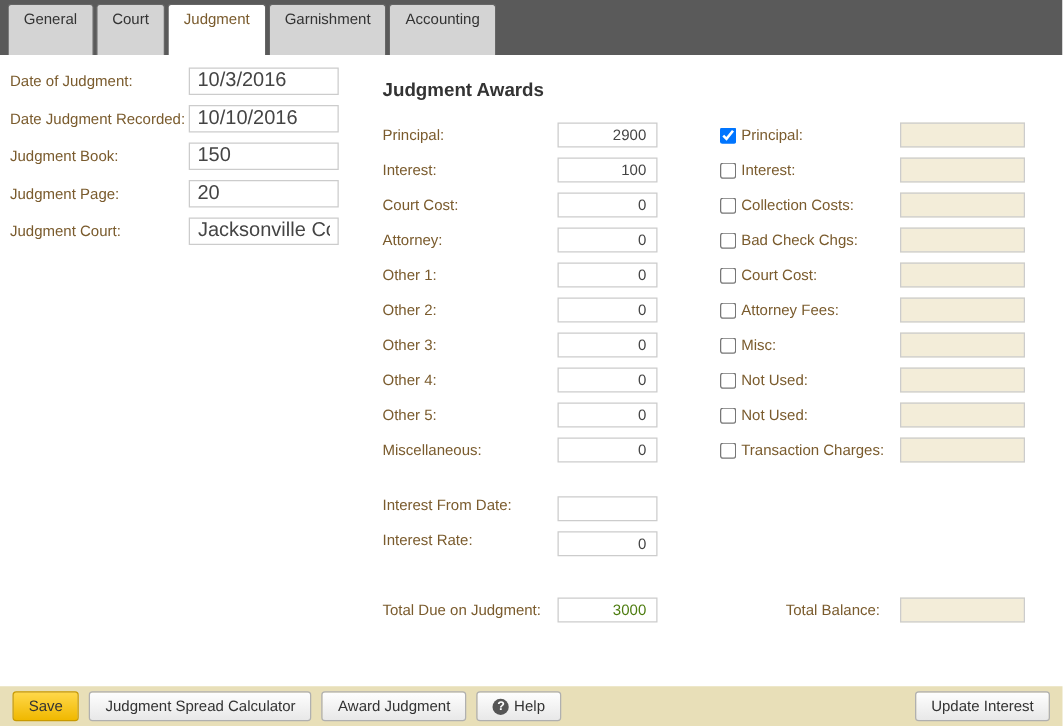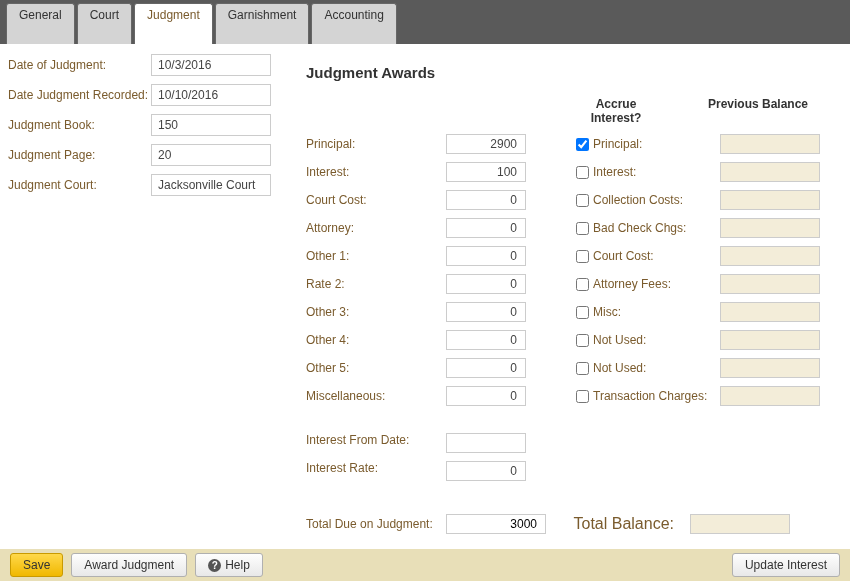--- a/index.html
+++ b/index.html
@@ -61,21 +61,21 @@
     width: 143px;
     color: #7a5b2d;
     font-size: 12px;
   }
   .lrow input {
     width: 120px;
     height: 22px;
     border: 1px solid #ccc;
     background: #fff;
     padding: 2px 6px;
-    font-size: 12px;
+    font-size: 16px;
     color: #444;
   }
   
   .sec-title {
     font-weight: bold;
     font-size: 15px;
     color: #333;
     margin: 4px 0 16px 0;
   }
   .headrow {
@@ -150,25 +150,26 @@
     text-align:right; padding:2px 8px 2px 4px; font-size:12px; color:#444;
   }
   .totalrow {
     display: flex;
     align-items: center;
     margin-top: 30px;
     height: 22px;
   }
   .totalrow .lbl { width:140px; color:#7a5b2d; font-size:12px; }
   .totalrow .val {
-    width:100px; height:20px; border:1px solid #ccc; background:#fff;
-    text-align:right; padding:2px 8px 2px 4px; font-size:12px; color:#000000;
+    width:80px; height:20px; border:1px solid #ccc; background:#fff;
+    text-align:right; padding:2px 8px 2px 4px; font-size:12px; color:#4d7c0f;
+    margin-right: 50px;
   }
   .totalrow .tb-lbl {
-    width: 140px; color:#7a5b2d; font-size:16px; text-align: right; padding-right: 12px;
+    width: 140px; color:#7a5b2d; font-size:12px; text-align: right; padding-right: 12px;
   }
   .totalrow .prev {
     width:100px; height:20px; border:1px solid #ccc; background:#f3edd9;
     text-align:right; padding:2px 6px; font-size:12px; margin-left:4px;
   }
   
   .footer {
     position: absolute;
     left: 0; right: 0; bottom: 0;
     height: 32px;
@@ -241,26 +242,20 @@
     </div>
     <div class="lrow">
       <label>Judgment Court:</label>
       <input type="text" value="Jacksonville Court" style="">
     </div>
   </div>
 
   <div class="rightcol">
     <div class="sec-title">Judgment Awards</div>
 
-    <div class="headrow">
-      <div class="sp1"></div>
-      <div class="sp2"></div>
-      <div class="col-header accrue-head" style="white-space:pre-line">Accrue<br>Interest?</div>
-      <div class="col-header prev-head">Previous Balance</div>
-    </div>
 
     <div class="arow">
       <div class="lbl">Principal:</div>
       <input class="val" value="2900" style="">
       <div class="chkcell">
           <input type="checkbox" checked="" style="">
           <span>Principal:</span>
         </div>
       <input class="prev" style="">
     </div>
@@ -294,21 +289,21 @@
     <div class="arow">
       <div class="lbl">Other 1:</div>
       <input class="val" value="0" style="">
       <div class="chkcell">
           <input type="checkbox" style="">
           <span>Court Cost:</span>
         </div>
       <input class="prev" style="">
     </div>
     <div class="arow">
-      <div class="lbl">Rate 2:</div>
+      <div class="lbl">Other 2:</div>
       <input class="val" value="0" style="">
       <div class="chkcell">
           <input type="checkbox" style="">
           <span>Attorney Fees:</span>
         </div>
       <input class="prev" style="">
     </div>
     <div class="arow">
       <div class="lbl">Other 3:</div>
       <input class="val" value="0" style="">
@@ -362,20 +357,21 @@
       <input class="val" value="3000" style="">
       <div class="tb-lbl">Total Balance:</div>
       <input class="prev" value="" style="">
     </div>
 
   </div>
 </div>
 
 <div class="footer">
   <button class="btn primary">Save</button>
+  <button class="btn">Judgment Spread Calculator</button>
   <button class="btn">Award Judgment</button>
   <button class="btn">
     <span class="help-icon">?</span>
     <span>Help</span>
   </button>
   <div class="spacer-flex"></div>
   <button class="btn">Update Interest</button>
 </div>
 
 </body></html>

